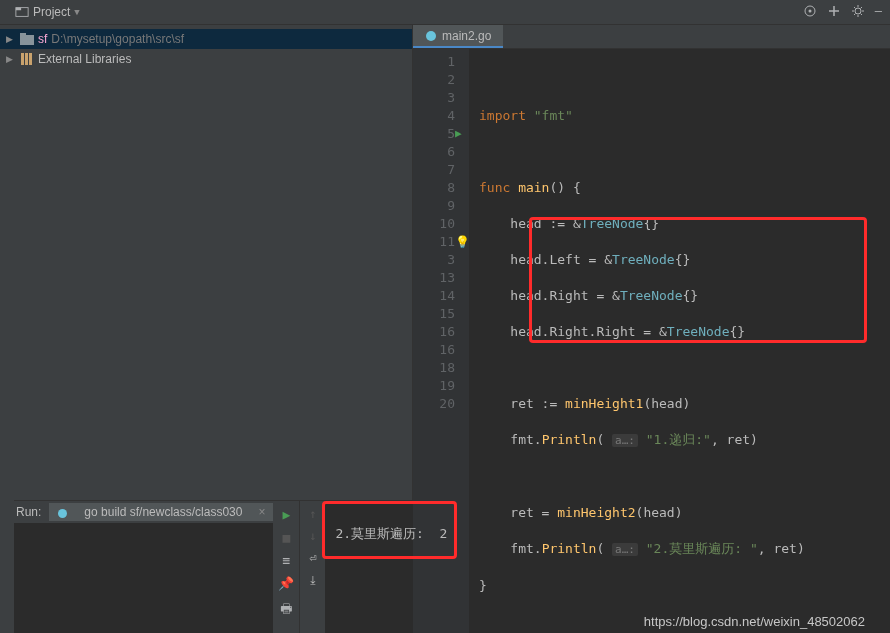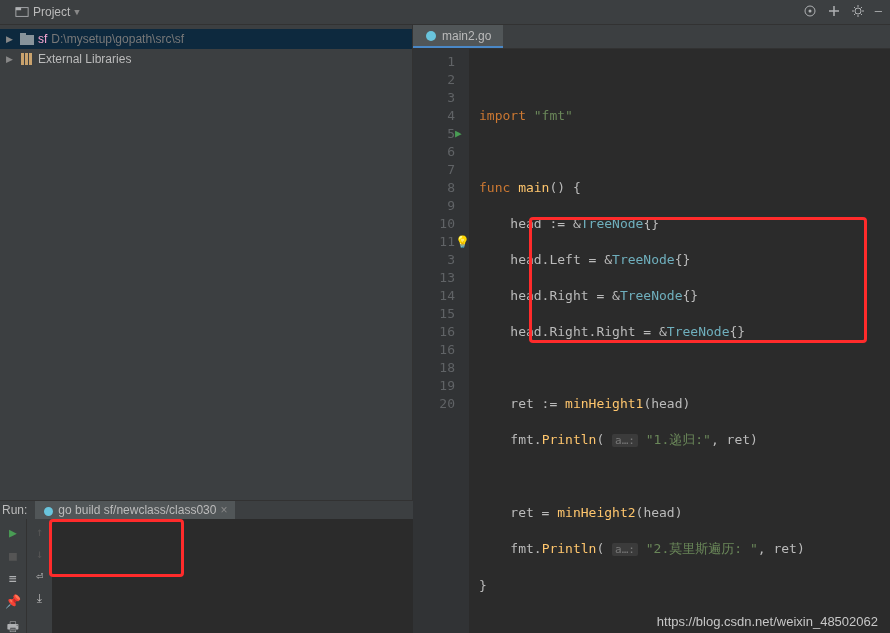--- a/index.html
+++ b/index.html
@@ -25,32 +25,32 @@
 .gutter .run-tri { position:absolute; left:42px; top:76px; color:#499c54; font-size:11px; }
 .gutter .bulb { position:absolute; left:42px; top:184px; color:#f0a732; font-size:12px; }
 .code { padding:4px 0 0 10px; line-height:18px; white-space:pre; font-family:Consolas,monospace; position:relative; }
 .k { color:#cc7832; }
 .str { color:#6a8759; }
 .type { color:#6fafbd; }
 .fn { color:#ffc66d; }
 .param-hint { background:#3b3b3b; color:#787878; padding:0 3px; font-size:11px; border-radius:2px; }
 .redbox { position:absolute; border:3px solid #ff2b2b; border-radius:4px; pointer-events:none; }
 .rb1 { left:60px; top:168px; width:338px; height:126px; }
-.run-panel { height:133px; background:#2b2b2b; border-top:1px solid #323232; display:flex; flex-direction:column; }
+.run-panel { height:133px; background:#2b2b2b; border-top:1px solid #323232; display:flex; flex-direction:row;margin-left:14px; }
 .run-hdr { height:22px; background:#3c3f41; display:flex; align-items:center; padding-left:2px; gap:8px; color:#bbb; font-family:"Segoe UI",sans-serif; }
 .run-body { flex:1; display:flex; }
 .run-strip { width:26px; background:#3c3f41; display:flex; flex-direction:column; align-items:center; gap:8px; padding-top:6px; }
 .run-strip span { cursor:pointer; color:#afb1b3; font-size:13px; }
 .run-strip .play { color:#499c54; }
 .run-strip .stop { color:#555; }
 .run-strip2 { width:26px; background:#3c3f41; display:flex; flex-direction:column; align-items:center; gap:8px; padding-top:6px; border-left:1px solid #323232; }
 .run-out { flex:1; padding:6px 10px; color:#bbb; font-family:Consolas,monospace; font-size:13px; line-height:18px; white-space:pre; position:relative; }
 .gray-out { color:#8c8c8c; }
 .rb2 { position:absolute; border:3px solid #ff2b2b; border-radius:4px; pointer-events:none; left:-3px; top:0px; width:135px; height:58px; }
-.watermark { position:absolute; right:12px; bottom:4px; color:#c7c7c7; font-family:"Segoe UI",sans-serif; font-size:13px; }
+.watermark { position:absolute; right:25px; bottom:4px; color:#c7c7c7; font-family:"Segoe UI",sans-serif; font-size:13px; }
 </style>
 </head>
 <body>
 
 <div class="top-bar">
   <div class="proj-btn">
     <svg width="14" height="14" viewBox="0 0 16 16">
         <rect x="1" y="3" width="14" height="10" fill="none" stroke="#afb1b3"></rect>
         <rect x="1" y="3" width="6" height="3" fill="#afb1b3"></rect>
       </svg>
@@ -152,21 +152,21 @@
         <div class="redbox rb1"></div>
       </div>
     </div>
 
   </div>
 </div>
 
 <div class="run-panel">
   <div class="run-hdr">
     <span>Run:</span>
-    <span style="display:flex;align-items:flex-end;gap:4px;background:#515658;padding:2px 8px">
+    <span style="display:flex;align-items:flex-end;gap:16px;background:#515658;padding:2px 8px">
       <svg width="11" height="11">
           <circle cx="5.5" cy="5.5" r="4.5" fill="#69c4dc"></circle>
         </svg>
       <span>go build sf/newclass/class030</span>
       <span style="color:#888">×</span>
     </span>
   </div>
   <div class="run-body">
     <div class="run-strip">
       <span class="play">▶</span>
@@ -175,20 +175,21 @@
       <span>📌</span>
       <span>🖶</span>
     </div>
     <div class="run-strip2">
       <span style="color:#555">↑</span>
       <span style="color:#555">↓</span>
       <span>⏎</span>
       <span>⤓</span>
     </div>
     <div class="run-out">
+<div>2.莫里斯遍历:  2</div>
 
 
       <div class="rb2"></div>
     </div>
   </div>
 </div>
 
 <div class="watermark">https://blog.csdn.net/weixin_48502062</div>
 
 </body></html>

